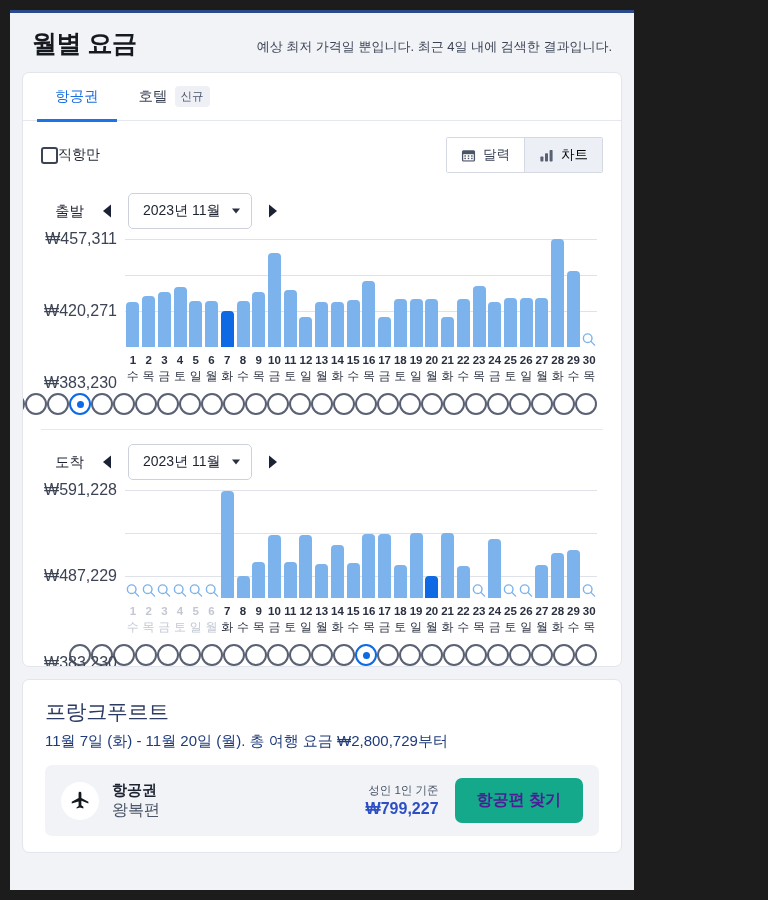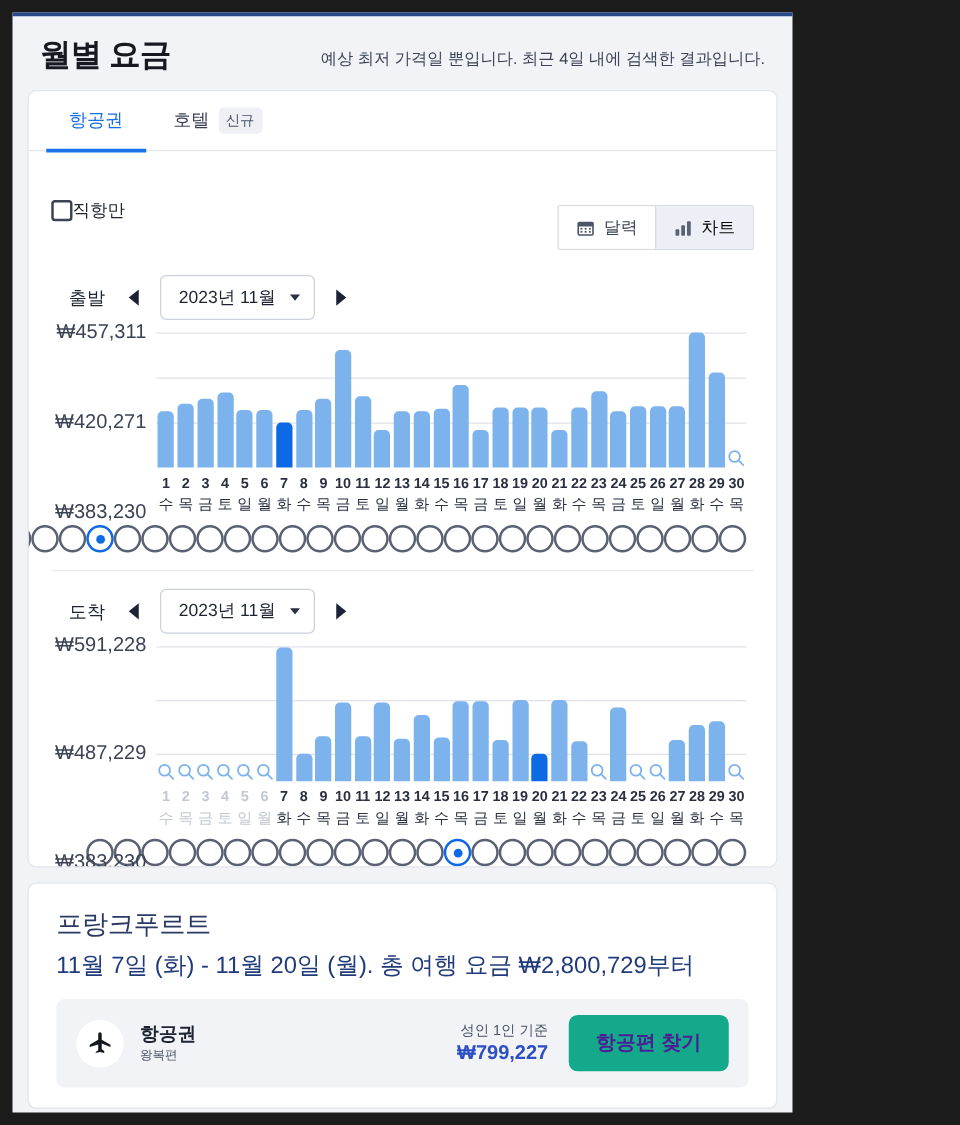--- a/index.html
+++ b/index.html
@@ -95,21 +95,20 @@
     border: 2px solid #3b4354;
     border-radius: 3px;
     background: #fff;
   }
   .checkbox-label { font-size: 14px; color: #1d2330; }
   .segmented {
     display: flex;
     border: 1px solid #d5d9e2;
     border-radius: 2px;
     overflow: hidden;
-    margin-top: 27px;
   }
   .seg-btn {
     display: flex;
     align-items: center;
     gap: 7px;
     padding: 8px 14px;
     font-size: 13.5px;
     color: #3c4354;
     background: #fff;
     cursor: pointer;
@@ -262,21 +261,21 @@
     border-radius: 7px;
     padding: 18px 22px 16px 22px;
   }
   .dest-name {
     font-size: 21px;
     color: #2b3a63;
     letter-spacing: -0.4px;
     margin-bottom: 6px;
   }
   .date-line {
-    font-size: 19px;
+    font-size: 15px;
     color: #1f3b7a;
   }
   .offer-row {
     margin-top: 14px;
     background: #f1f3f7;
     border-radius: 7px;
     padding: 13px 16px;
     display: flex;
     align-items: center;
     justify-content: space-between;
@@ -284,21 +283,21 @@
   .offer-left { display: flex; align-items: center; gap: 13px; }
   .plane-circle {
     width: 38px; height: 38px;
     border-radius: 50%;
     background: #fff;
     display: flex;
     align-items: center;
     justify-content: center;
   }
   .offer-type { font-size: 15px; color: #1d2330; font-weight: bold; }
-  .offer-sub { font-size: 10px; color: #4a5568; margin-top: 0; }
+  .offer-sub { font-size: 16px; color: #4a5568; margin-top: 0; }
   .offer-right { display: flex; align-items: center; gap: 16px; }
   .price-col { text-align: right; }
   .price-cap { font-size: 11.5px; color: #4a5568; }
   .price-val { font-size: 16px; font-weight: bold; color: #2d4fc4; margin-top: 2px; }
   .cta {
     background: #14a98b;
     color: #4c1d95;
     border: none;
     border-radius: 7px;
     padding: 12px 22px;

